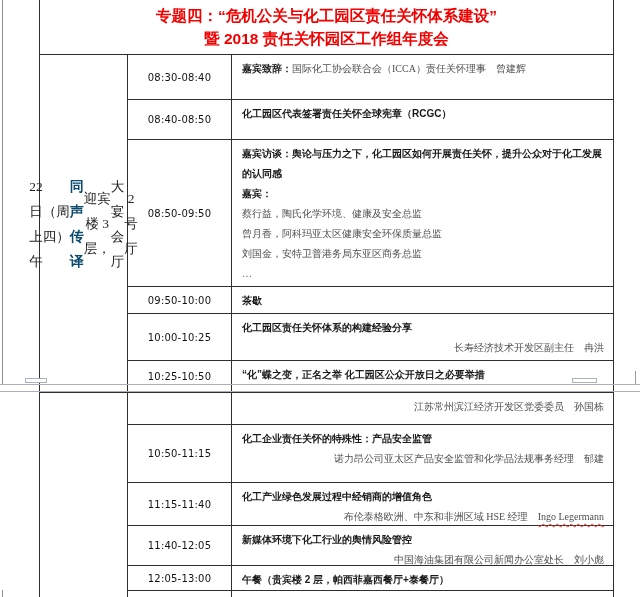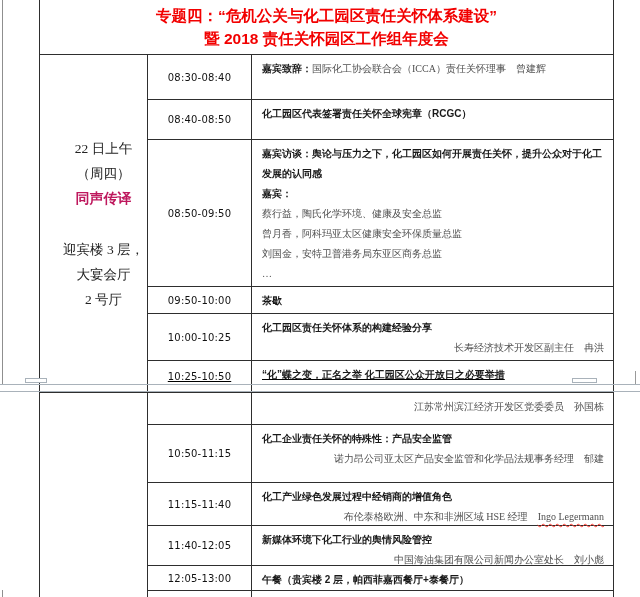--- a/index.html
+++ b/index.html
@@ -17,24 +17,24 @@
        border:1px solid #2e2e2e;}
   .tbl1{top:0;border-top:none;}
   .tbl2{top:392px;height:205px;border-bottom:none;overflow:hidden;}
 
   .hdr{height:55px;border-bottom:1px solid #2e2e2e;box-sizing:border-box;
        display:flex;flex-direction:column;justify-content:center;text-align:center;
        font-weight:bold;font-size:15.5px;line-height:23px;color:#f20000;}
 
   .bodyflex{display:flex;align-items:stretch;}
   .venue{width:88px;flex:0 0 88px;border-right:1px solid #2e2e2e;box-sizing:border-box;
-         display:flex;flex-direction:column;align-items:center;justify-content:center;
+         display:flex;flex-direction:row;align-items:center;justify-content:center;
          text-align:center;font-family:"Liberation Serif","DejaVu Serif",serif;
-         font-size:13.5px;color:#222;line-height:25px;margin-left:20px;}
-  .venue .red{color:#be185d;font-weight:bold;font-family:"Liberation Sans",sans-serif;font-size:14px;}
+         font-size:13.5px;color:#222;line-height:25px;}
+  .venue .red{color:#0c4a6e;font-weight:bold;font-family:"Liberation Sans",sans-serif;font-size:14px;}
   .venue .gap{height:26px;}
 
   .rows{flex:1;display:flex;flex-direction:column;min-width:0;}
   .srow{display:flex;border-bottom:1px solid #2e2e2e;box-sizing:border-box;}
   .srow:last-child{border-bottom:none;}
   .tcell{flex:0 0 104px;width:104px;border-right:1px solid #2e2e2e;box-sizing:border-box;
          display:flex;align-items:center;justify-content:center;
          font-size:10px;color:#111;font-family:"DejaVu Sans",sans-serif;letter-spacing:.2px;}
   .ccell{flex:1;min-width:0;padding:4px 9px 2px 10px;box-sizing:border-box;}
 
@@ -46,21 +46,21 @@
   .lbl{font-weight:bold;color:#191919;font-family:"Liberation Sans",sans-serif;}
   .spell{text-decoration:underline;text-decoration-style:wavy;text-decoration-color:#ff3b30;
          text-decoration-thickness:1px;text-underline-offset:3px;}
 
   
   #rows1 .srow:nth-child(1){min-height:45px;}
   #rows1 .srow:nth-child(2){min-height:40px;}
   #rows1 .srow:nth-child(3){min-height:143px;}
   #rows1 .srow:nth-child(4){min-height:25px;}
   #rows1 .srow:nth-child(5){min-height:40px;}
-  #rows1 .srow:nth-child(6){min-height:31px;text-decoration:underline;}
+  #rows1 .srow:nth-child(6){min-height:31px;}
   
   #rows2 .srow:nth-child(1){min-height:32px;}
   #rows2 .srow:nth-child(2){min-height:58px;}
   #rows2 .srow:nth-child(3){min-height:43px;}
   #rows2 .srow:nth-child(4){min-height:35px;}
   #rows2 .srow:nth-child(5){min-height:25px;}
   #rows2 .srow:nth-child(6){min-height:6px;max-height:6px;overflow:hidden;}
 
   
   .pbreak{position:absolute;left:0;top:384px;width:640px;height:8px;}

